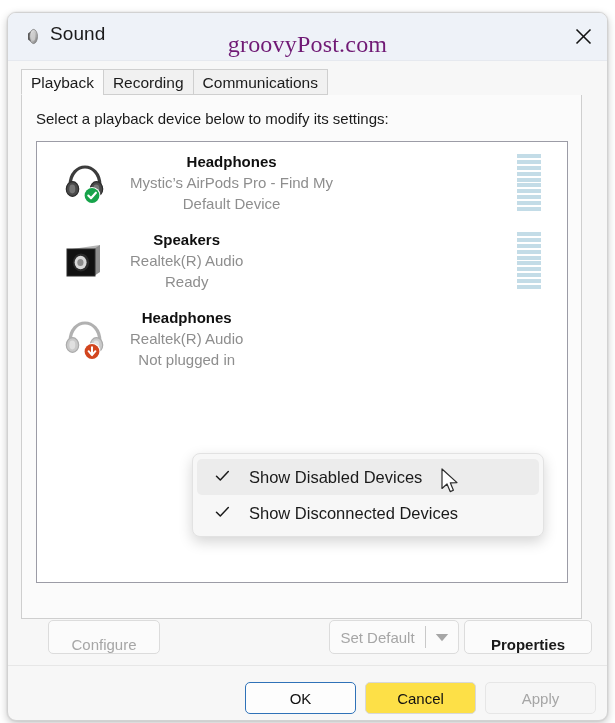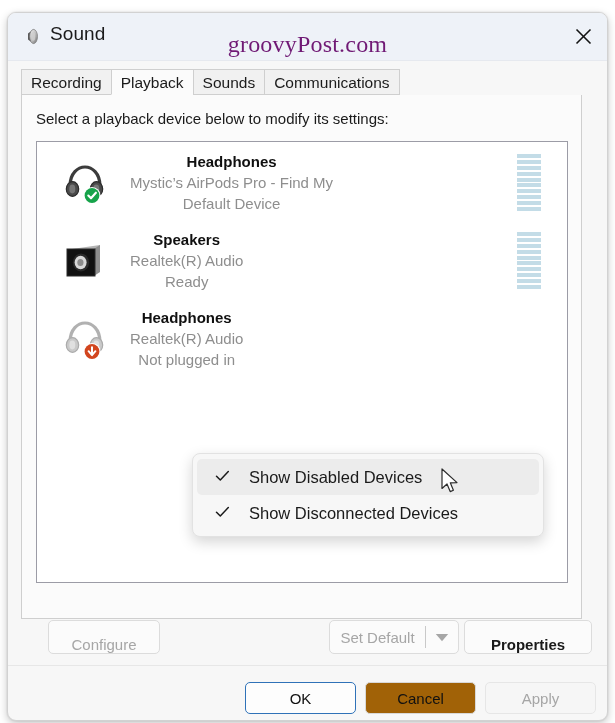--- a/index.html
+++ b/index.html
@@ -324,21 +324,21 @@
   #btn-ok {
     left: 237px;
     width: 111px;
     background: #fdfdfd;
     border: 1px solid #2f72b8;
     color: #111111;
   }
   #btn-cancel {
     left: 357px;
     width: 111px;
-    background: #a16207;
+    background: #fde047;
     border: 1px solid #d8d8d8;
     color: #111111;
   }
   #btn-apply {
     left: 477px;
     width: 111px;
     background: #f6f6f6;
     border: 1px solid #e6e6e6;
     color: #a6a6a6;
   }
@@ -373,28 +373,25 @@
       <span>
         <svg width="17" height="17" viewBox="0 0 17 17">
           <line x1="1.5" y1="1.5" x2="15.5" y2="15.5" stroke="#141414" stroke-width="1.6"></line>
           <line x1="15.5" y1="1.5" x2="1.5" y2="15.5" stroke="#141414" stroke-width="1.6"></line>
         </svg>
       </span>
     </div>
   </div>
 
   <div id="tabstrip">
+    <div class="tab active">
+      <span>Playback</span>
+    </div>
     <div class="tab">
       <span>Recording</span>
-    </div>
-    <div class="tab active">
-      <span>Playback</span>
-    </div>
-    <div class="tab">
-      <span>Sounds</span>
     </div>
     <div class="tab">
       <span>Communications</span>
     </div>
   </div>
 
   <div id="tabpage">
 
     <div id="instruction">Select a playback device below to modify its settings:</div>
 

